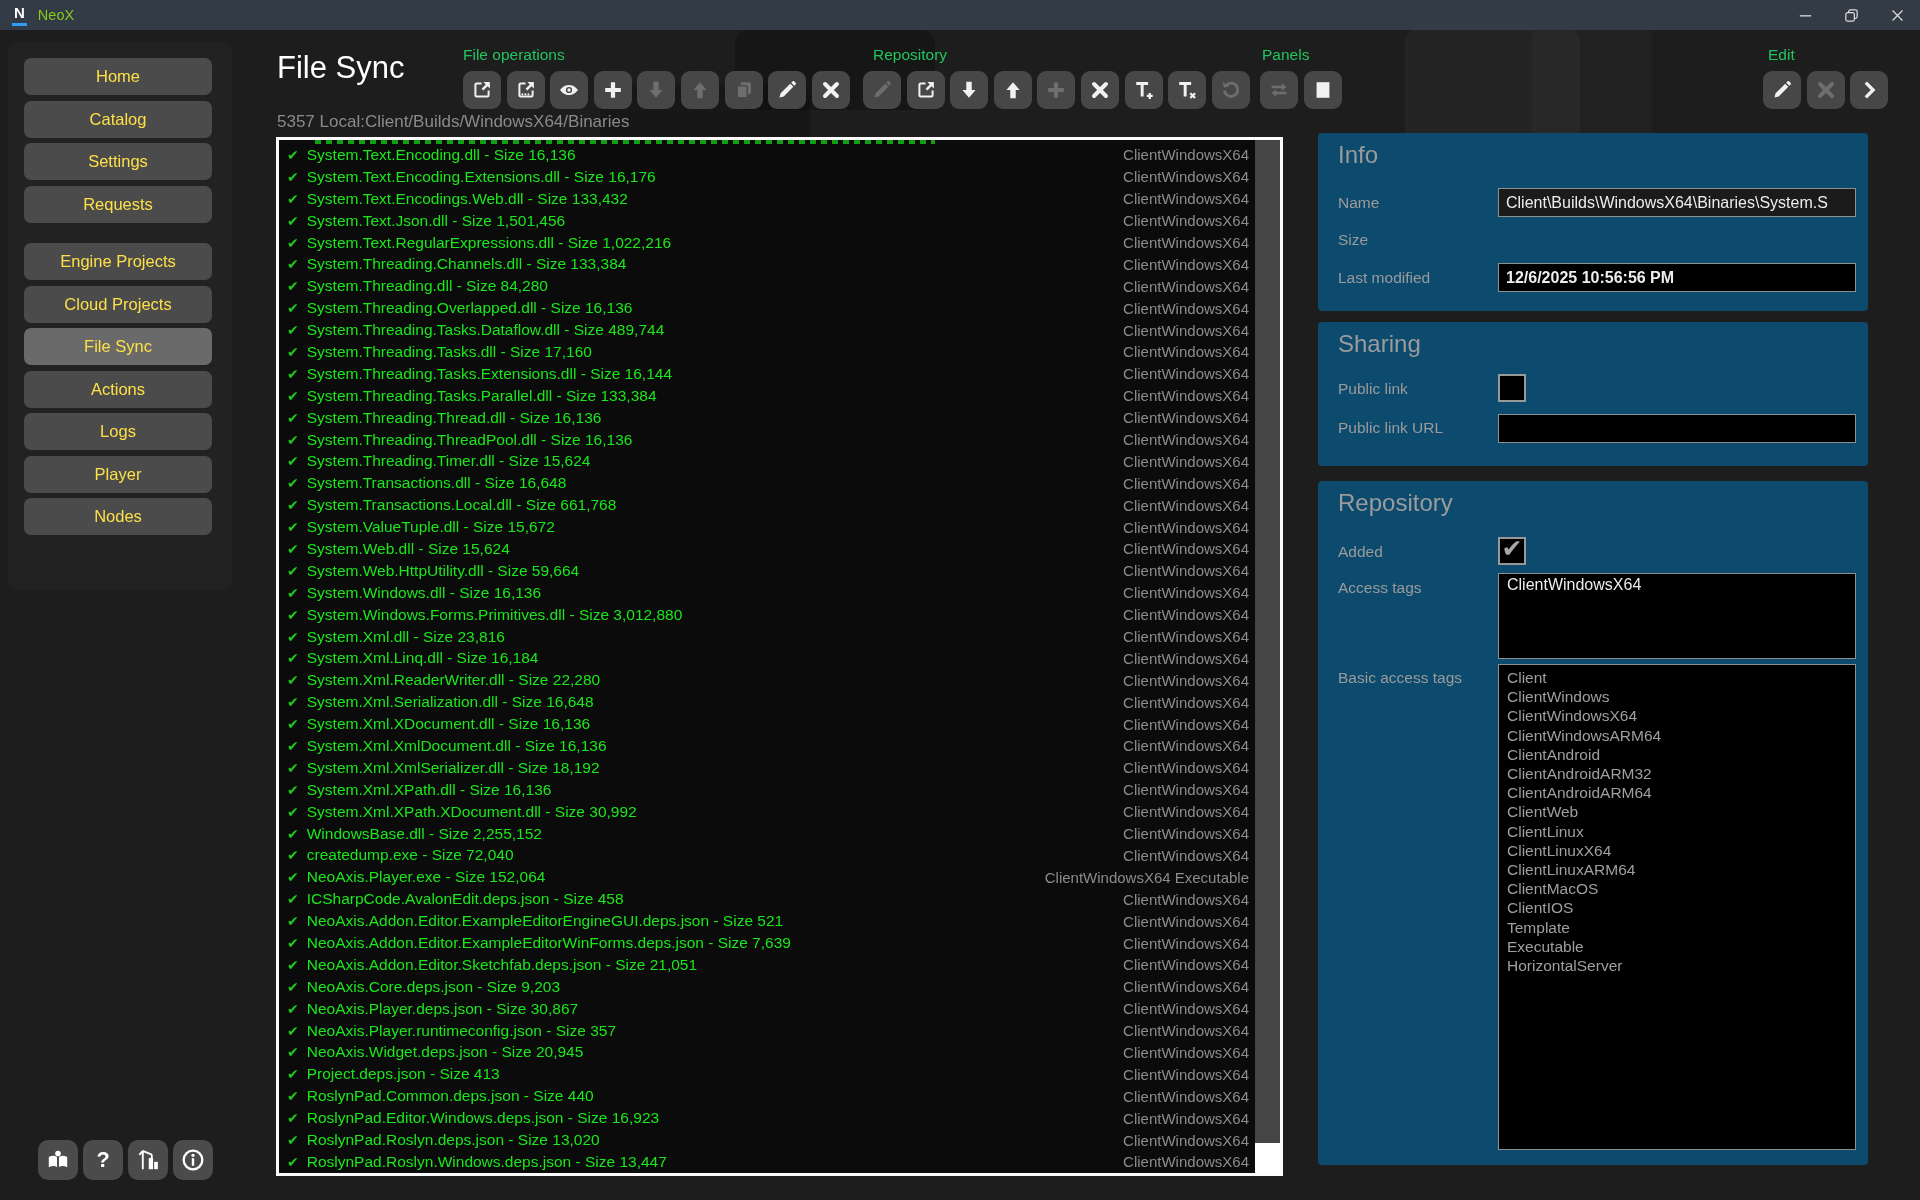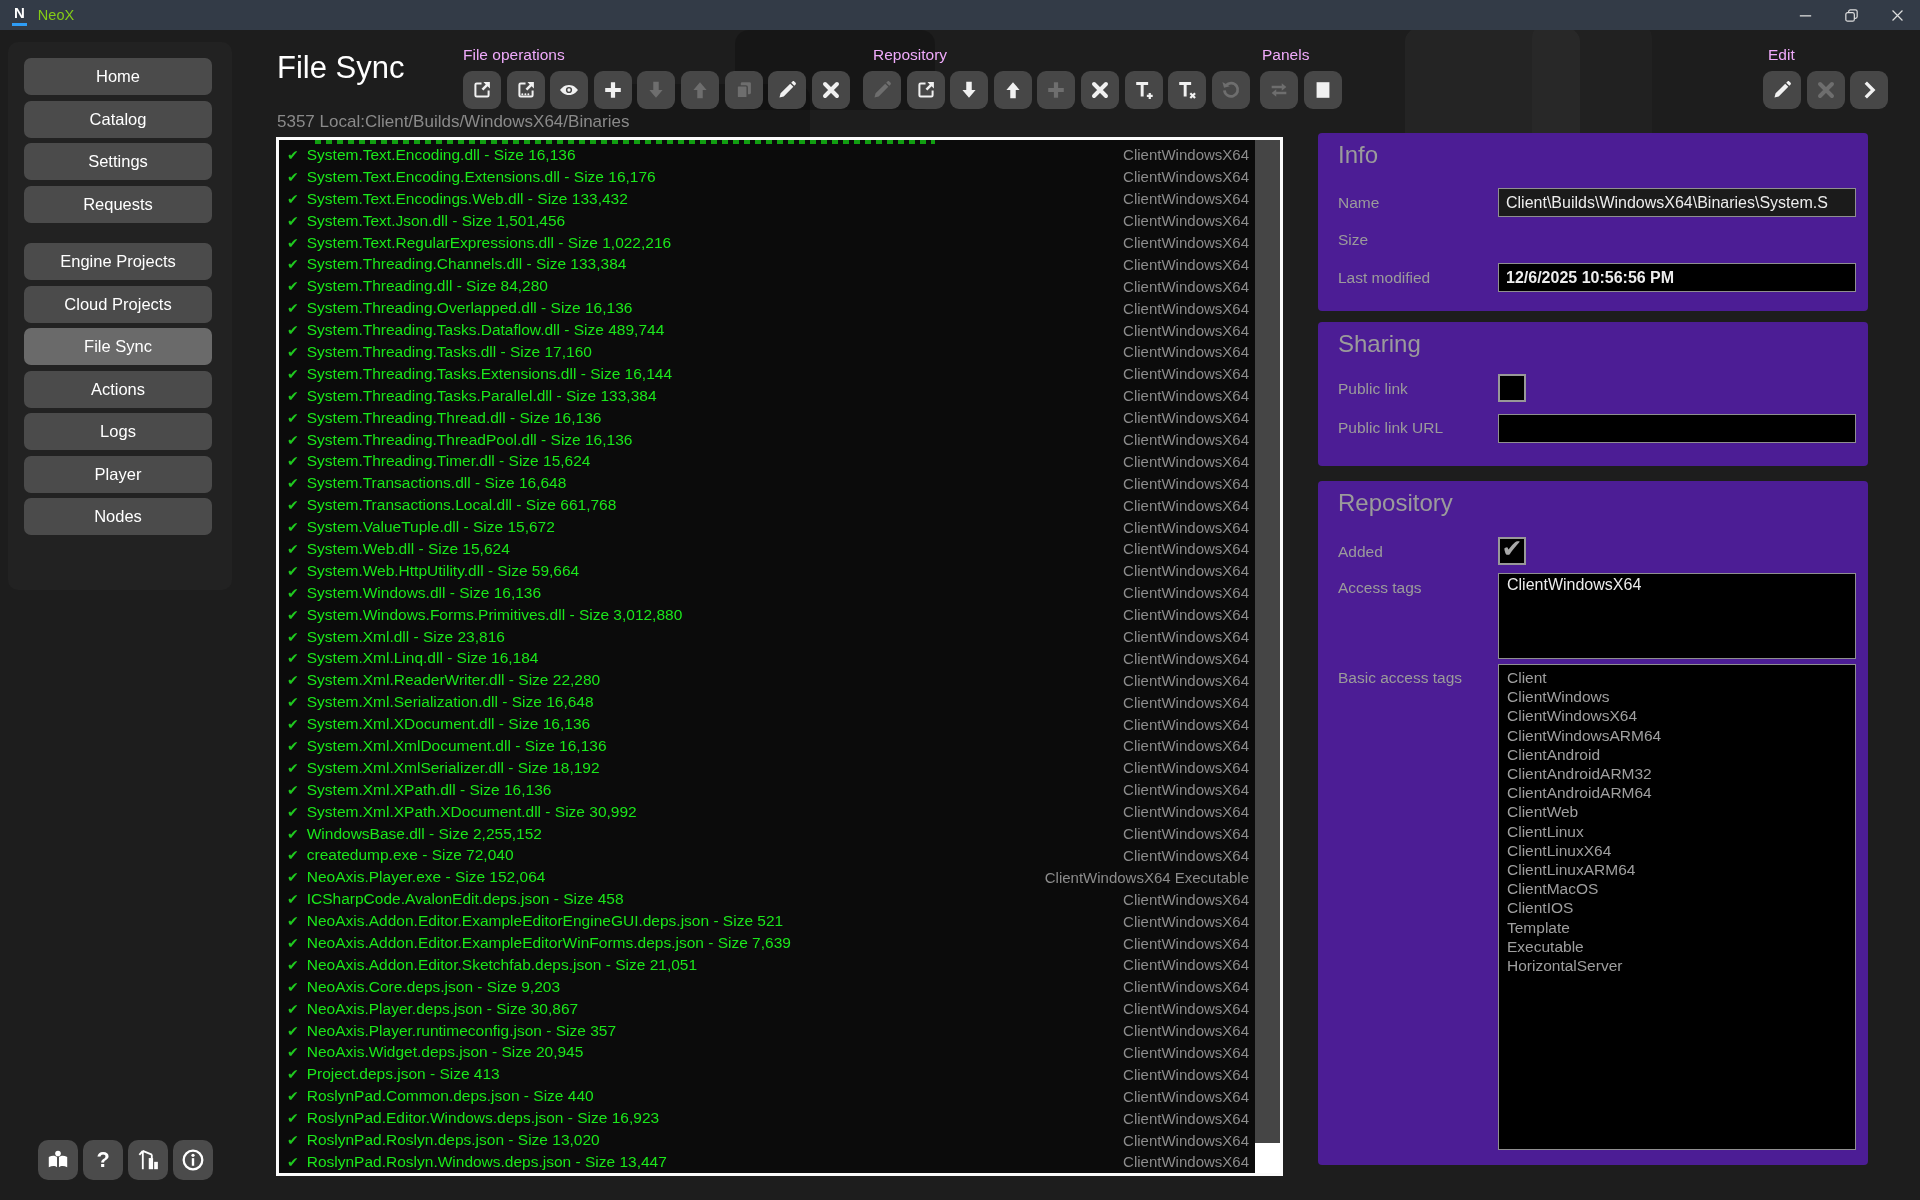--- a/index.html
+++ b/index.html
@@ -13,50 +13,50 @@
   .titlebar{position:absolute;left:0;top:0;right:0;height:30px;background:#333b47;
     display:flex;align-items:center;z-index:5;}
   .logo-n{margin-left:12px;font-weight:bold;color:#fff;font-size:15px;
     border-bottom:3px solid #2e9df7;padding:0 2px 1px 2px;line-height:1.15;}
   .win-title{margin-left:11px;color:#84cc16;font-size:14.5px;}
   .win-controls{margin-left:auto;display:flex;height:100%;}
   .win-btn{width:46px;height:100%;display:flex;align-items:center;justify-content:center;color:#dedede;}
   
   .side-back{position:absolute;left:8px;top:42px;width:224px;height:548px;background:#222222;border-radius:10px;z-index:1;}
   .sidebar{position:absolute;left:24px;top:58px;width:188px;z-index:2;}
-  .side-btn{height:37px;border-radius:7px;background:#4b4b4b;color:#ffffff;font-size:16.5px;
+  .side-btn{height:37px;border-radius:7px;background:#4b4b4b;color:#fde047;font-size:16.5px;
     display:flex;align-items:center;justify-content:center;margin-bottom:5.5px;cursor:default;}
   .side-btn.active{background:#6a6a6a;}
   .side-gap{height:15px;}
   .footer-icons{position:absolute;left:38px;top:1140px;display:flex;gap:5px;z-index:2;}
   .foot-btn{width:40px;height:40px;border-radius:10px;background:#4b4b4b;color:#fff;
     display:flex;align-items:center;justify-content:center;}
   
   .page-title{position:absolute;left:277px;top:50px;font-size:31px;font-weight:300;color:#ffffff;z-index:2;}
   .tb-group{position:absolute;top:46px;z-index:2;}
-  .tb-label{font-size:15.5px;color:#f0abfc;height:22px;white-space:nowrap;}
+  .tb-label{font-size:15.5px;color:#22c55e;height:22px;white-space:nowrap;}
   .tb-row{display:flex;gap:5.6px;margin-top:3px;}
   .tb-btn{width:38px;height:38px;border-radius:9px;background:#474747;color:#f1f1f1;
     display:flex;align-items:center;justify-content:center;}
   .tb-btn.disabled{color:#6e6e6e;}
   .breadcrumb{position:absolute;left:277px;top:112px;font-size:17px;color:#8a8a8a;z-index:2;}
   
   .file-list{position:absolute;left:276px;top:137px;width:1007px;height:1039px;background:#0b0b0b;
     border:3px solid #fbfbfb;box-sizing:border-box;z-index:2;}
   .fl-inner{position:absolute;top:0;left:0;right:25px;bottom:0;overflow:hidden;padding-left:8px;}
   .fl-sliver{height:4px;margin:0 0 0 28px;width:620px;
     background:repeating-linear-gradient(90deg,#119e11 0 6px,transparent 6px 11px);}
   .fl-row{height:21.9px;display:flex;align-items:center;font-size:15.5px;white-space:nowrap;}
   .fl-check{color:#1fca1f;margin-right:8px;font-size:14px;}
   .fl-name{color:#1be71b;}
   .fl-tag{margin-left:auto;color:#8c8c8c;padding-right:6px;font-size:15px;}
   .fl-scroll{position:absolute;top:0;right:0;bottom:0;width:25px;background:#454545;}
   .fl-thumb{position:absolute;bottom:0;left:0;width:100%;height:30px;background:#ffffff;}
   
-  .card{position:absolute;background:#4c1d95;border-radius:4px;z-index:2;}
+  .card{position:absolute;background:#0c4a6e;border-radius:4px;z-index:2;}
   #card-info{left:1318px;top:133px;width:550px;height:178px;}
   #card-sharing{left:1318px;top:322px;width:550px;height:144px;}
   #card-repo{left:1318px;top:481px;width:550px;height:684px;}
   .card-title{position:absolute;left:20px;top:8px;font-size:24px;color:#9b9b9b;font-weight:300;}
   .fld-label{position:absolute;left:20px;font-size:15.5px;color:#9b9b9b;white-space:nowrap;}
   .fld-input{position:absolute;left:180px;width:358px;height:29px;background:#000;
     border:1.5px solid #8f8f8f;color:#ededed;font-size:16px;font-family:inherit;
     padding:0 7px;box-sizing:border-box;border-radius:0;outline:none;}
   #inp-name{background:#1b1b1b;}
   .checkbox{position:absolute;left:180px;width:28px;height:28px;background:#000;

